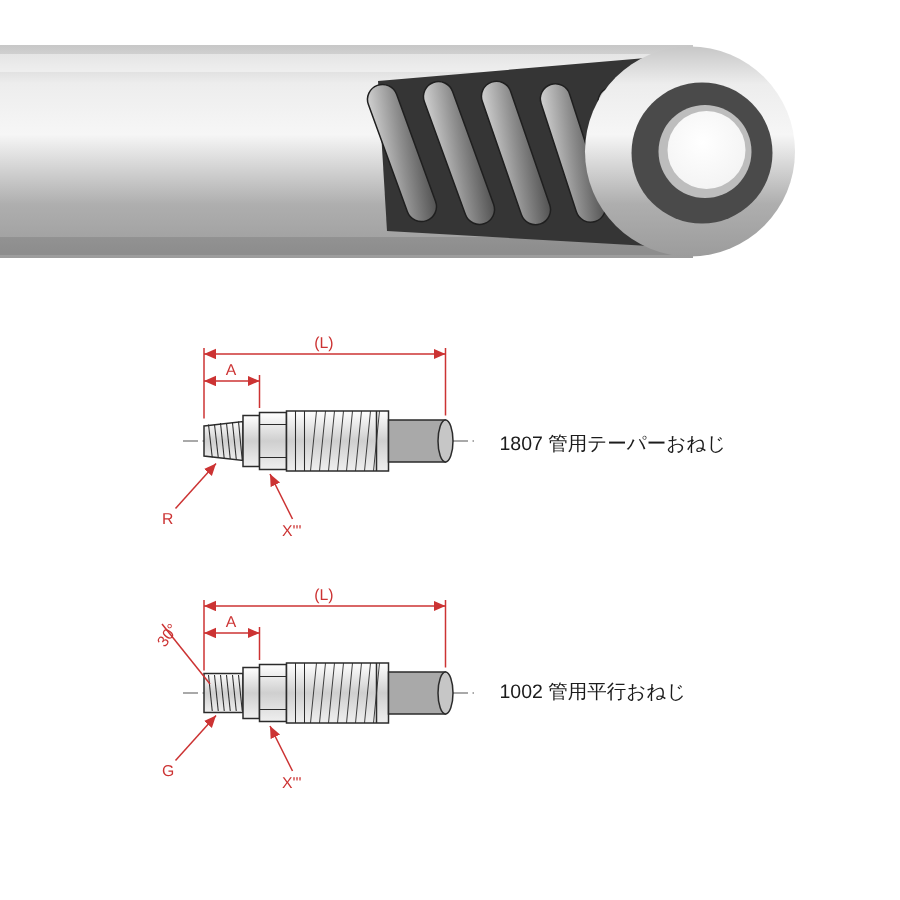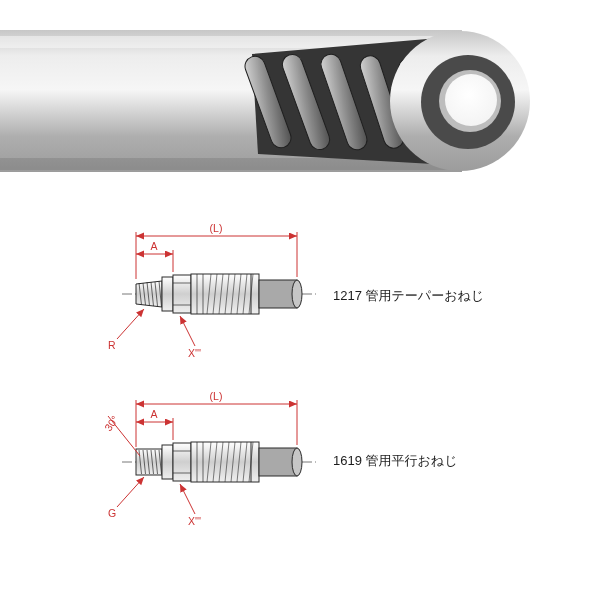--- a/index.html
+++ b/index.html
@@ -131,21 +131,21 @@
       <text class="dimtext" x="54" y="28" text-anchor="middle">A</text>
 
       <line class="dimline" x1="17" y1="117" x2="44" y2="87" marker-end="url(#arr1)"></line>
       <text class="dimtext" x="8" y="127">R</text>
 
       <line class="dimline" x1="95" y1="124" x2="80" y2="94" marker-end="url(#arr1)"></line>
       <text class="dimtext" x="88" y="135">X'''</text>
     </g>
   </svg>
 
-  <div class="caption" style="left:333px;top:287px;">1217 管用テーパーおねじ</div>
+  <div class="caption" style="left:333px;top:287px;">1807 管用テーパーおねじ</div>
 
   <svg width="230" height="150" viewBox="0 0 230 150" style="position:absolute;left:100;top:386;">
     <defs>
       <linearGradient id="metal2" x1="0" y1="0" x2="0" y2="1">
         <stop offset="0" stop-color="#ffffff"></stop>
         <stop offset="0.5" stop-color="#cfcfcf"></stop>
         <stop offset="1" stop-color="#efefef"></stop>
       </linearGradient>
       <marker id="arr2" orient="auto-start-reverse" markerWidth="9" markerHeight="8" refX="8" refY="3.5">
         <path d="M0,0 L8,3.5 L0,7 Z" fill="#cc3333"></path>
@@ -205,15 +205,15 @@
       <text class="dimtext" x="10" y="46" transform="rotate(-55 10 46)">30°</text>
 
       <line class="dimline" x1="17" y1="121" x2="44" y2="91" marker-end="url(#arr2)"></line>
       <text class="dimtext" x="8" y="131">G</text>
 
       <line class="dimline" x1="95" y1="128" x2="80" y2="98" marker-end="url(#arr2)"></line>
       <text class="dimtext" x="88" y="139">X'''</text>
     </g>
   </svg>
 
-  <div class="caption" style="left:333px;top:452px;">1619 管用平行おねじ</div>
+  <div class="caption" style="left:333px;top:452px;">1002 管用平行おねじ</div>
 
 </div>
 
 </body></html>

